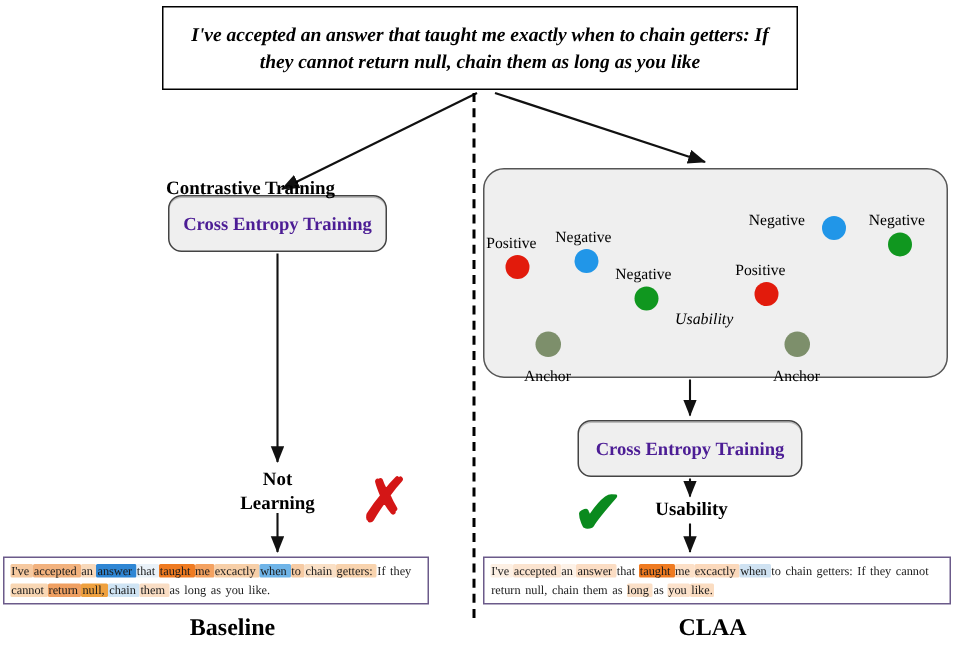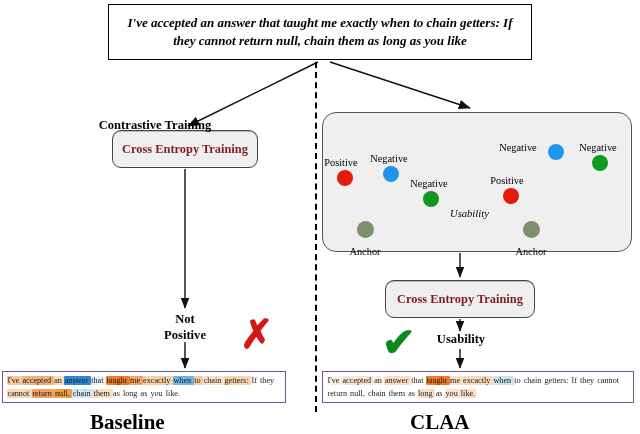--- a/index.html
+++ b/index.html
@@ -28,21 +28,21 @@
     left:315px;top:62px;width:0;height:350px;
     border-left:2.2px dashed #000;
   }
 
   
   .procbox{
     border:1.4px solid #444;border-radius:9px;
     background:#efefef;
     box-sizing:border-box;
     display:flex;align-items:center;justify-content:center;
-    font-weight:bold;font-size:12.4px;color:#7f1d1d;
+    font-weight:bold;font-size:12.4px;color:#4c1d95;
     box-shadow:0 1px 0 #bbb inset;
   }
   #ce-left{left:112px;top:130px;width:146px;height:38px;}
   #ce-right{left:385px;top:280px;width:150px;height:38px;}
 
   
   #contrastive-panel{
     left:322px;top:112px;width:310px;height:140px;
     border:1.4px solid #555;border-radius:14px;
     background:#efefef;box-sizing:border-box;
@@ -82,21 +82,21 @@
     border:1.1px solid #6b5a8a;background:#fff;box-sizing:border-box;
     padding:3px 4px;overflow:hidden;
   }
   #base-sent{left:2px;top:371px;width:284px;height:32px;}
   #claa-sent{left:322px;top:371px;width:312px;height:32px;}
   .sent-text{font-size:8.2px;line-height:1.55;color:#1a1a1a;}
   .sent-text .hl{padding:0 0.5px;border-radius:1px;margin-top:16px;}
 
   
   .caption{
-    font-weight:bold;font-size:21px;color:#000;
+    font-weight:bold;font-size:16px;color:#000;text-align:center;
   }
   #cap-baseline{left:90px;top:410px;width:130px;}
   #cap-claa{left:410px;top:410px;width:130px;}
 
   svg.arrows{position:absolute;left:0;top:0;width:640px;height:434px;
     pointer-events:none;}
 </style>
 </head>
 <body>
 
@@ -139,32 +139,32 @@
   <div class="txt">I've accepted an answer that taught me exactly when to chain getters: If they cannot return null, chain them as long as you like</div>
 </div>
 
 <div class="abs" id="divider"></div>
 
 <div class="abs procbox" id="ce-left">
   <span>Cross Entropy Training</span>
 </div>
 
 <div class="abs verdict" style="left:140px;top:312px;width:90px;">Not
-Positive</div>
+Learning</div>
 
 <div class="abs" id="mark-x" style="left:240px;top:314px;">✗</div>
 
 <div class="abs sentbox" id="base-sent">
   <div class="sent-text" id="baseline-tokens"><span class="hl" style="background: rgb(246, 201, 160);">I've </span><span class="hl" style="background: rgb(242, 178, 126);">accepted </span><span class="hl" style="background: rgb(248, 217, 187);">an </span><span class="hl" style="background: rgb(47, 134, 212);">answer </span><span class="hl" style="background: rgb(233, 241, 248);">that </span><span class="hl" style="background: rgb(239, 123, 34);">taught </span><span class="hl" style="background: rgb(244, 162, 97);">me </span><span class="hl" style="background: rgb(247, 207, 168);">excactly </span><span class="hl" style="background: rgb(111, 180, 232);">when </span><span class="hl" style="background: rgb(246, 203, 164);">to </span><span class="hl" style="background: rgb(250, 224, 198);">chain </span><span class="hl" style="background: rgb(248, 211, 174);">getters: </span><span class="hl">If </span><span class="hl">they </span><span class="hl" style="background: rgb(249, 215, 180);">cannot </span><span class="hl" style="background: rgb(240, 160, 98);">return </span><span class="hl" style="background: rgb(239, 161, 63);">null, </span><span class="hl" style="background: rgb(207, 228, 244);">chain </span><span class="hl" style="background: rgb(249, 221, 196);">them </span><span class="hl">as </span><span class="hl">long </span><span class="hl">as </span><span class="hl">you </span><span class="hl">like.</span></div>
 </div>
 
 <div class="abs caption" id="cap-baseline">Baseline</div>
 
 <div class="abs" id="contrastive-panel"></div>
-<div class="abs" id="contrastive-title" style="top:118px;">Contrastive Training</div>
+<div class="abs" id="contrastive-title" style="top:118px;margin-left:12px;">Contrastive Training</div>
 
 <div id="node-layer">
     <div class="abs node" style="left: 356.5px; top: 220.5px; width: 17px; height: 17px; background: rgb(125, 143, 107);"></div>
     <div class="abs nlabel" style="left: 349.4px; top: 246px;">Anchor</div>
     <div class="abs node" style="left: 337px; top: 170px; width: 16px; height: 16px; background: rgb(226, 27, 12);"></div>
     <div class="abs nlabel" style="left: 324.2px; top: 157px;">Positive</div>
     <div class="abs node" style="left: 383px; top: 166px; width: 16px; height: 16px; background: rgb(33, 150, 232);"></div>
     <div class="abs nlabel" style="left: 370.2px; top: 153px;">Negative</div>
     <div class="abs node" style="left: 423px; top: 191px; width: 16px; height: 16px; background: rgb(16, 151, 31);"></div>
     <div class="abs nlabel" style="left: 410.2px; top: 178px;">Negative</div>

